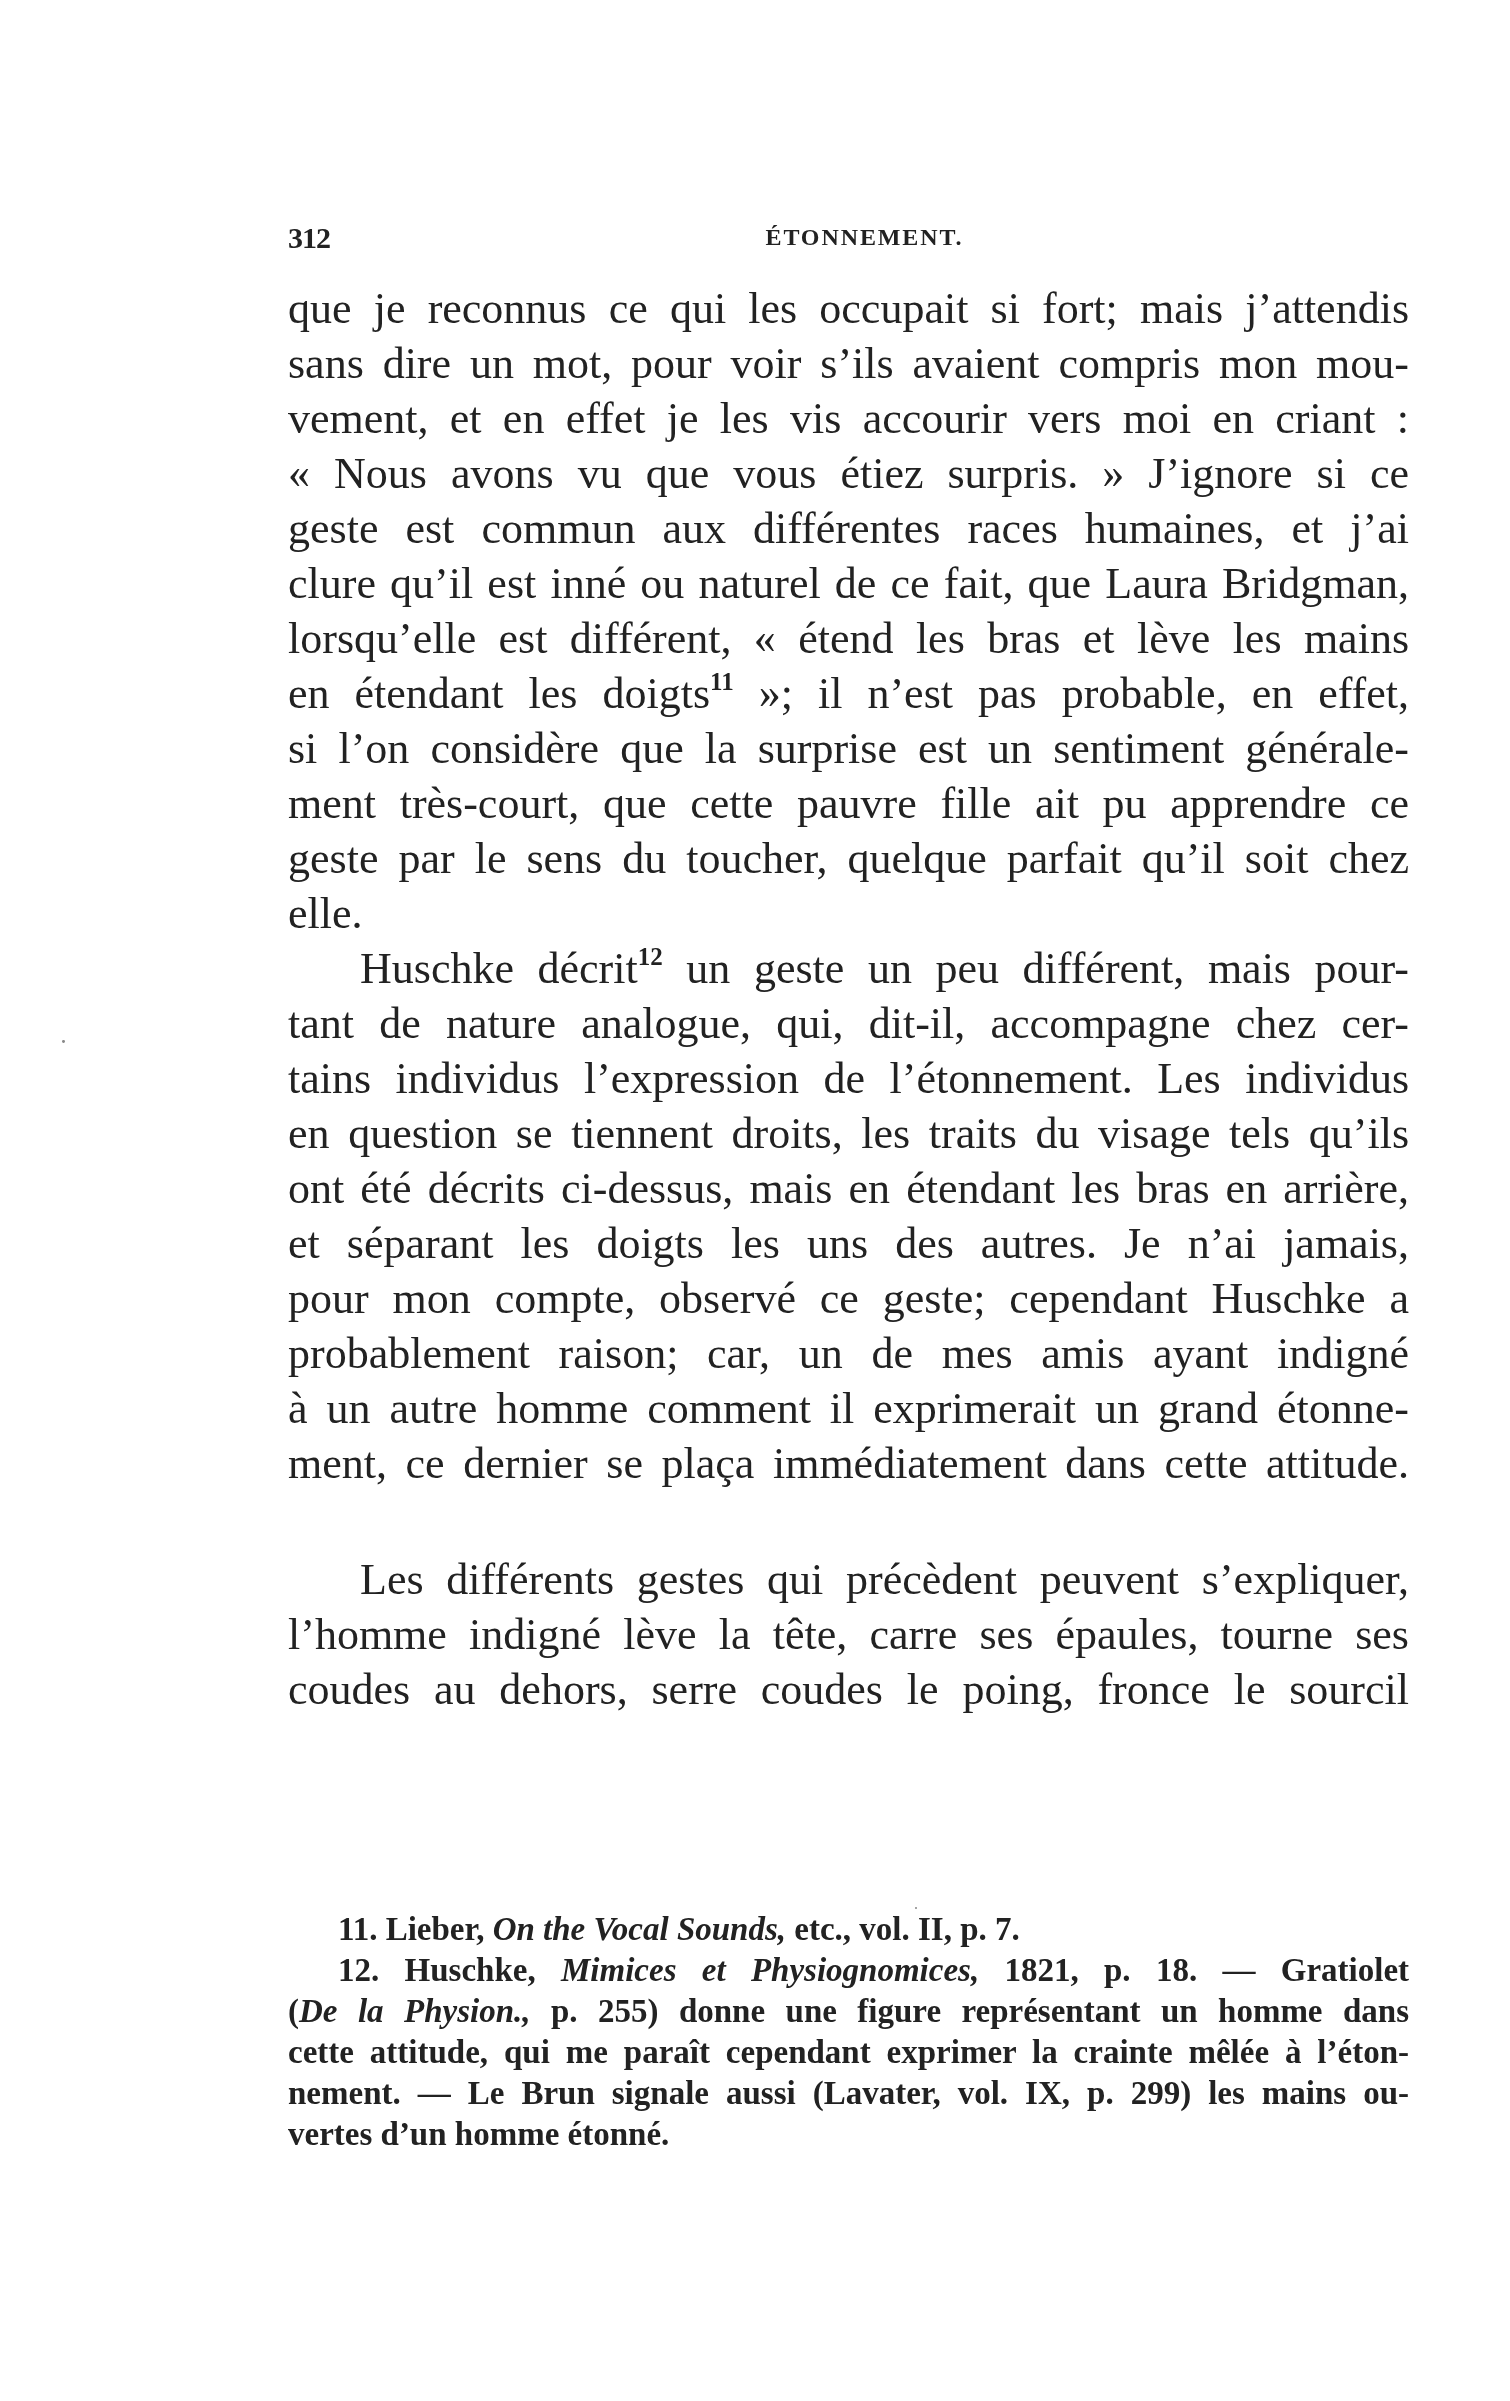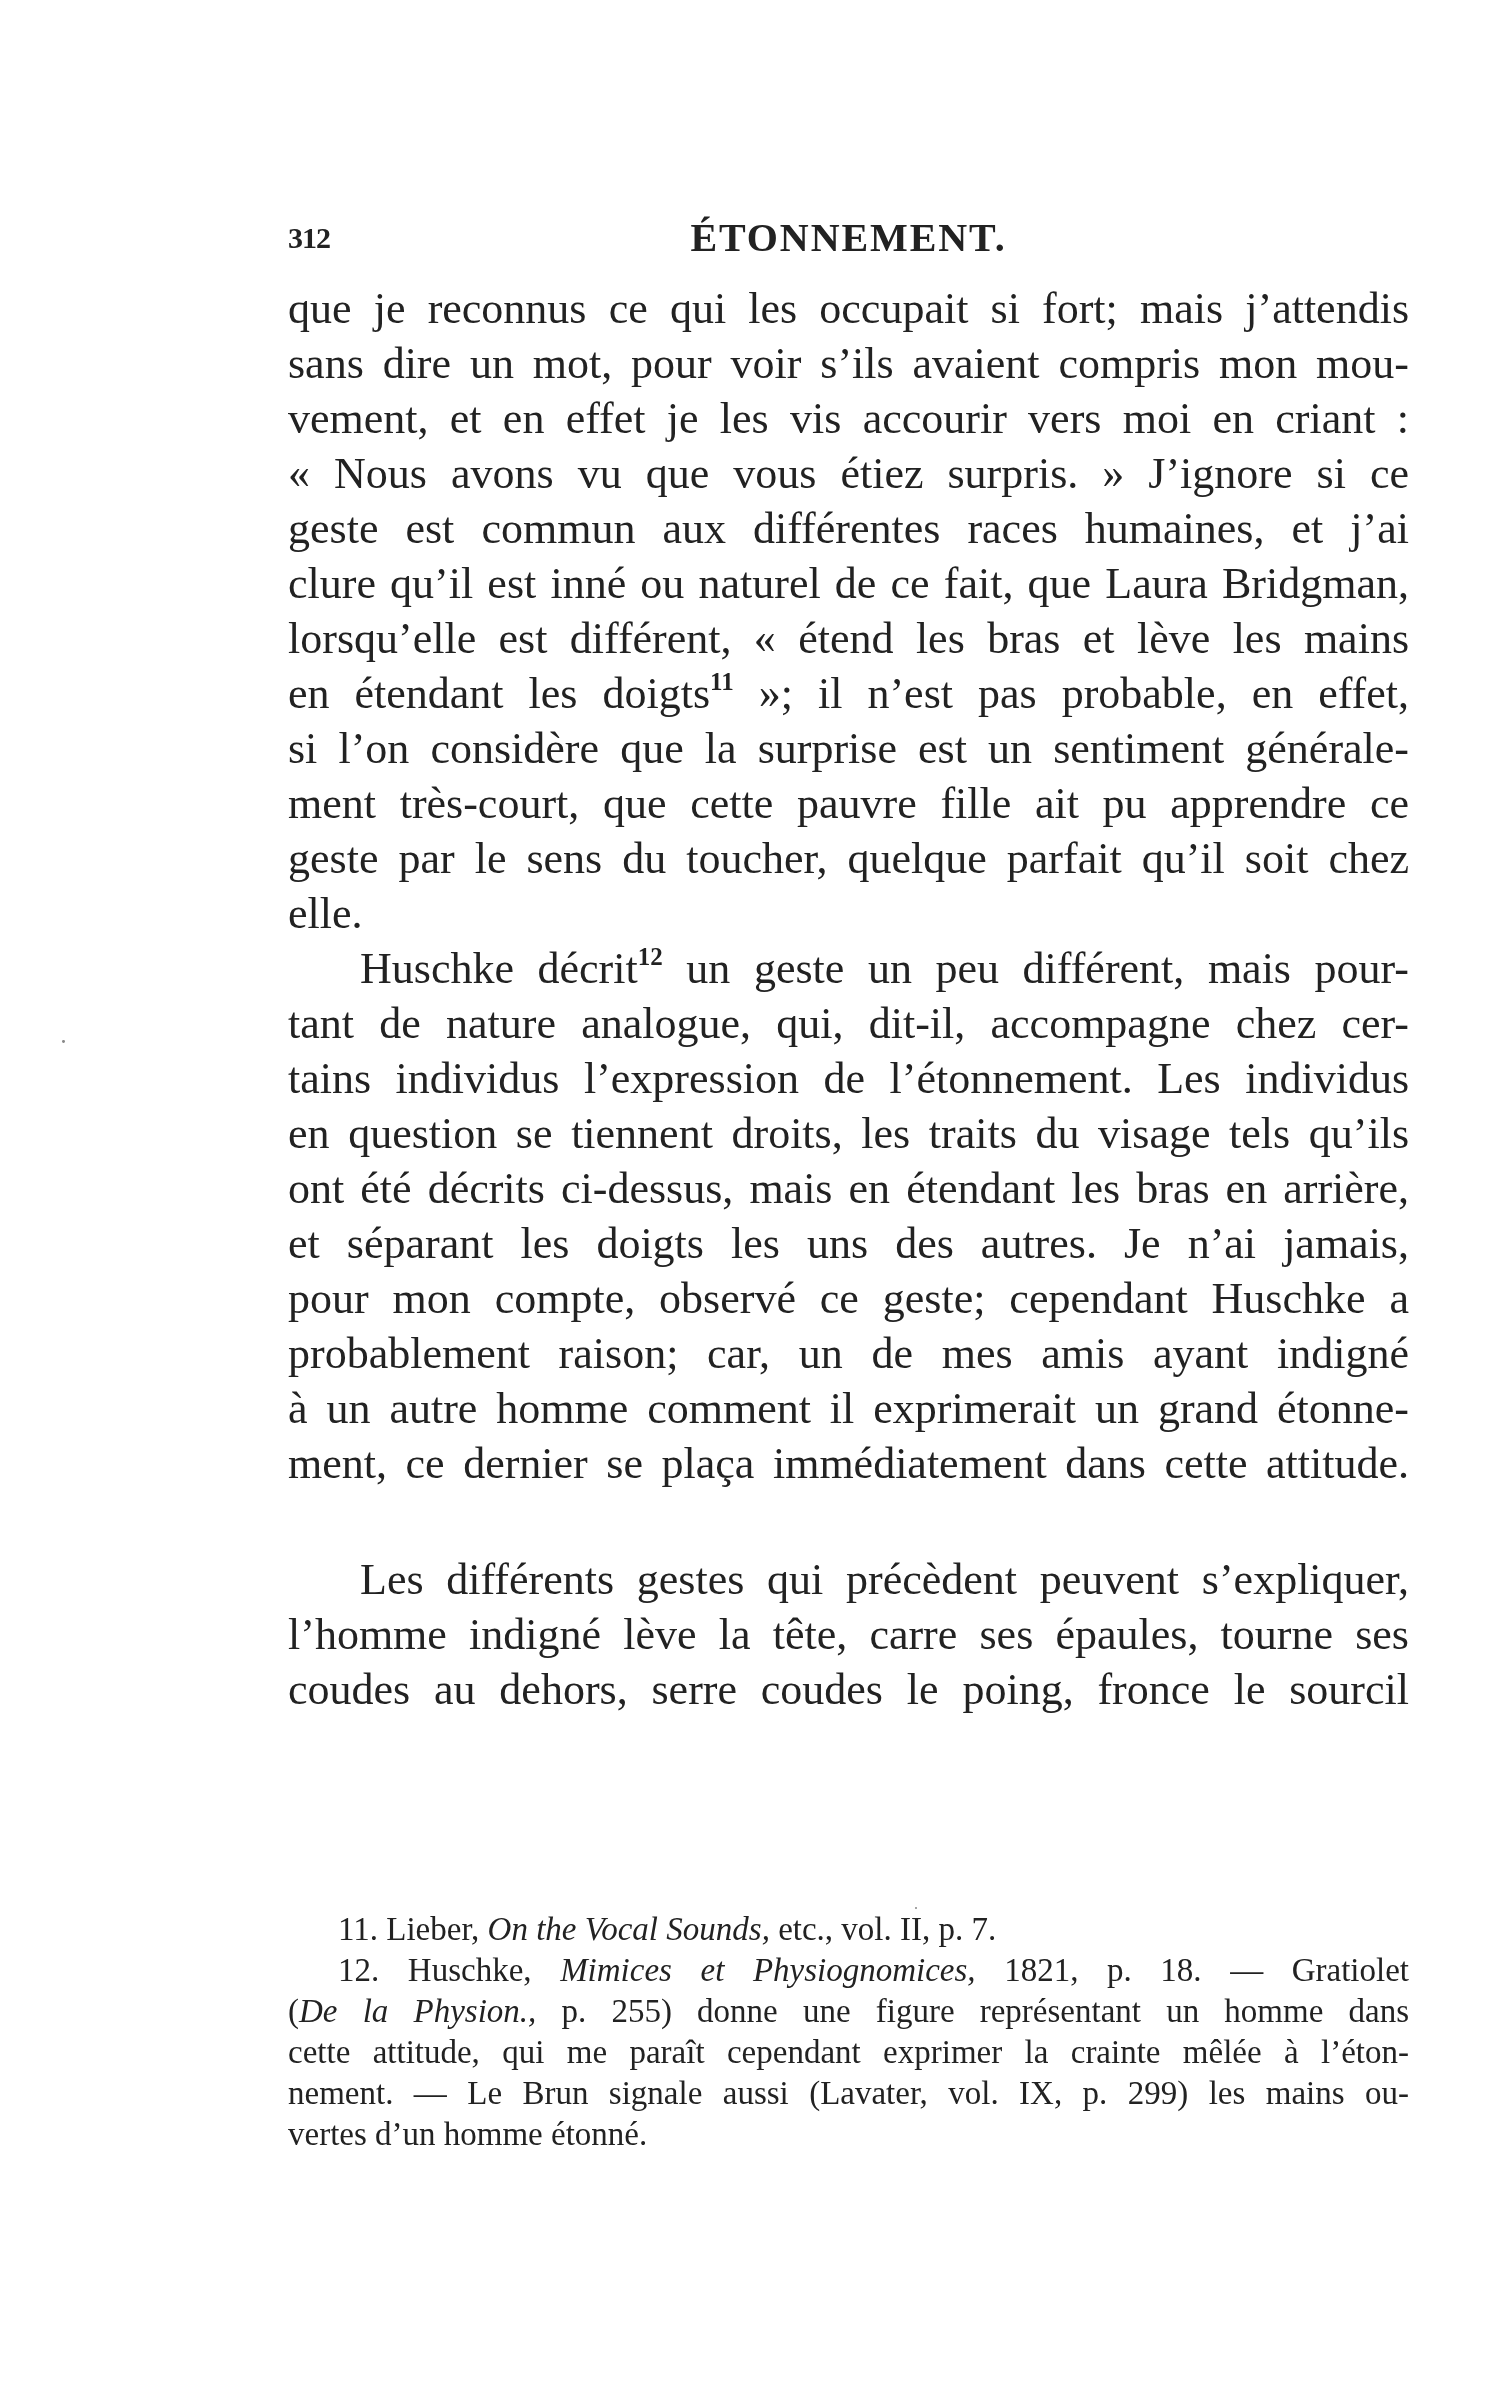--- a/index.html
+++ b/index.html
@@ -2,32 +2,32 @@
 <html style="font-size:7.7px"><head>
 <meta charset="utf-8">
 <style>
   html, body { margin: 0; padding: 0; background: #ffffff; }
   body { width: 1510px; height: 2568px; position: relative; overflow: hidden;
          font-family: "Liberation Serif", "DejaVu Serif", serif; color: #222222; }
   .page { position: absolute; left: 0; top: 0; width: 1510px; height: 2568px; background: #fff; }
 
   .running-head { position: absolute; top: 211px; left: 288px; width: 1121px; height: 53px; }
   .page-number { position: absolute; left: 0; top: 0; font-size: 30px; font-weight: bold; line-height: 53px; letter-spacing: -1px; text-align: center; }
-  .running-title { position: absolute; left: 0; width: 100%; top: 0; text-align: center; font-size: 40px; font-weight: bold; line-height: 53px; letter-spacing: 1.9px; }
+  .running-title { position: absolute; left: 16px; width: 100%; top: 0; text-align: center; font-size: 24px; font-weight: bold; line-height: 53px; letter-spacing: 1.9px; }
 
   .body-text { position: absolute; left: 288px; top: 281px; width: 1121px; }
   .line { display: block; font-size: 44px; line-height: 55px; height: 55px; white-space: nowrap;
           text-align: justify; text-align-last: justify; transform-origin: left center; }
   .line.last { text-align-last: left; }
   .line.indent { padding-left: 72px; }
   .blank { height: 61px; }
   sup.fn { font-size: 25px; vertical-align: 18px; line-height: 0; font-weight: bold; }
 
   .footnotes { position: absolute; left: 288px; top: 1909px; width: 1121px; }
-  .fline { display: block; font-size: 33px; line-height: 41px; height: 41px; white-space: nowrap; font-weight: normal;
+  .fline { display: block; font-size: 33px; line-height: 41px; height: 41px; white-space: nowrap; font-weight: bold;
            text-align: justify; text-align-last: justify; }
   .fline.last { text-align-last: left; }
   .fline.indent { padding-left: 50px; }
   .fline i { font-style: italic; }
 
   .speck { position: absolute; width: 2.9px; height: 2.9px; background: #888; border-radius: 50%; }
 </style>
 </head>
 <body>
 

